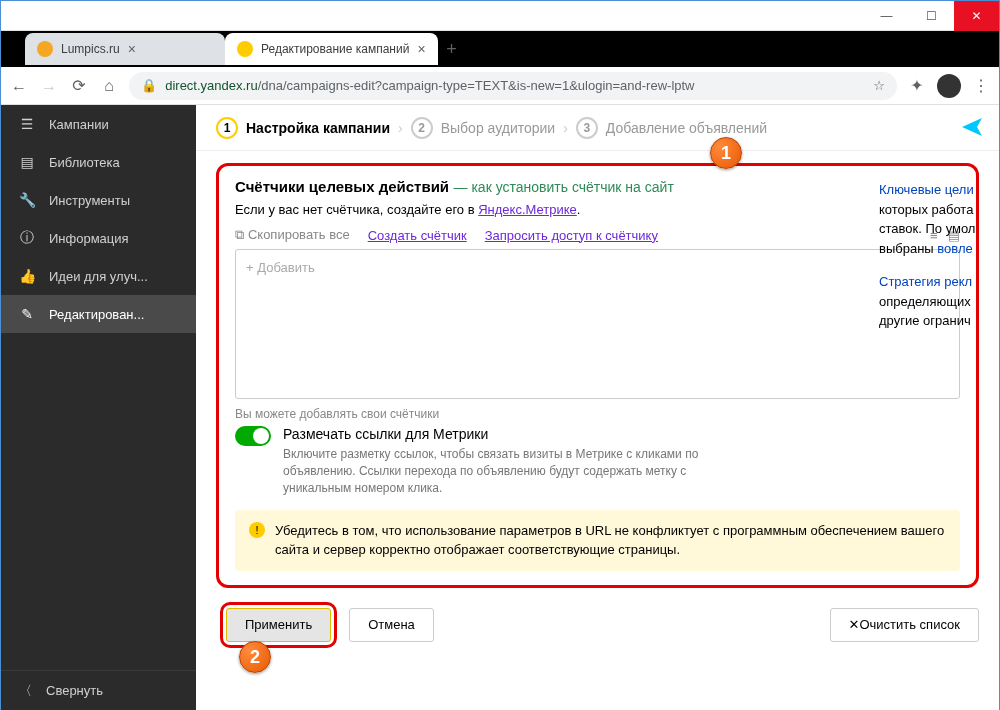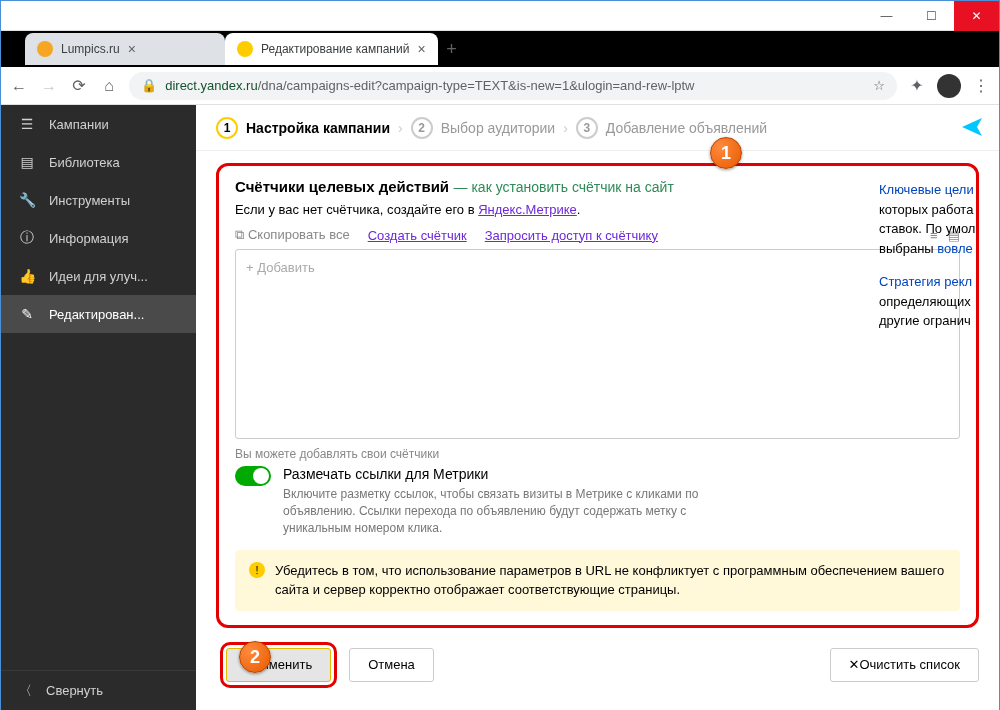--- a/index.html
+++ b/index.html
@@ -46,21 +46,21 @@
 
 .content { padding: 12px 20px; position: relative; }
 .highlight-box { border: 3px solid #e30000; border-radius: 12px; padding: 12px 16px 14px; position: relative; }
 .section-title { font-size: 15px; font-weight: bold; display: inline; }
 .help-link { color: #2e8b57; font-size: 14px; }
 .desc { font-size: 13px; margin: 6px 0 10px; }
 .link { color: #6d28d9; text-decoration: underline; }
 .toolbar-row { display: flex; align-items: center; gap: 18px; font-size: 13px; color: #888; margin-bottom: 6px; }
 .toolbar-row .link { font-size: 13px; }
 .tb-right { margin-left: auto; display: flex; gap: 10px; color: #888; }
-.counter-box { border: 1px solid #ccc; border-radius: 3px; height: 190px; padding: 10px; font-size: 13px; color: #aaa; }
+.counter-box { border: 1px solid #ccc; border-radius: 3px; height: 150px; padding: 10px; font-size: 13px; color: #aaa; }
 .hint { font-size: 12px; color: #888; margin: 8px 0 5px; }
 .toggle-row { display: flex; gap: 12px; align-items: flex-start; }
 .toggle { width: 36px; height: 20px; background: #0a0; border-radius: 10px; position: relative; flex-shrink: 0; }
 .toggle::after { content: ''; position: absolute; right: 2px; top: 2px; width: 16px; height: 16px; background: #fff; border-radius: 50%; }
 .toggle-text { font-size: 14px; }
 .toggle-sub { font-size: 12px; color: #777; margin-top: 4px; max-width: 460px; line-height: 1.4; }
 .warn-box { background: #fff8d9; border-radius: 4px; padding: 12px 14px; margin-top: 14px; display: flex; gap: 10px; font-size: 13px; line-height: 1.4; }
 .warn-ico { width: 16px; height: 16px; background: #ffcc00; border-radius: 50%; flex-shrink: 0; display: flex; align-items: center; justify-content: center; font-size: 11px; }
 
 .button-row { display: flex; align-items: center; gap: 12px; margin-top: 14px; padding-left: 4px; }

